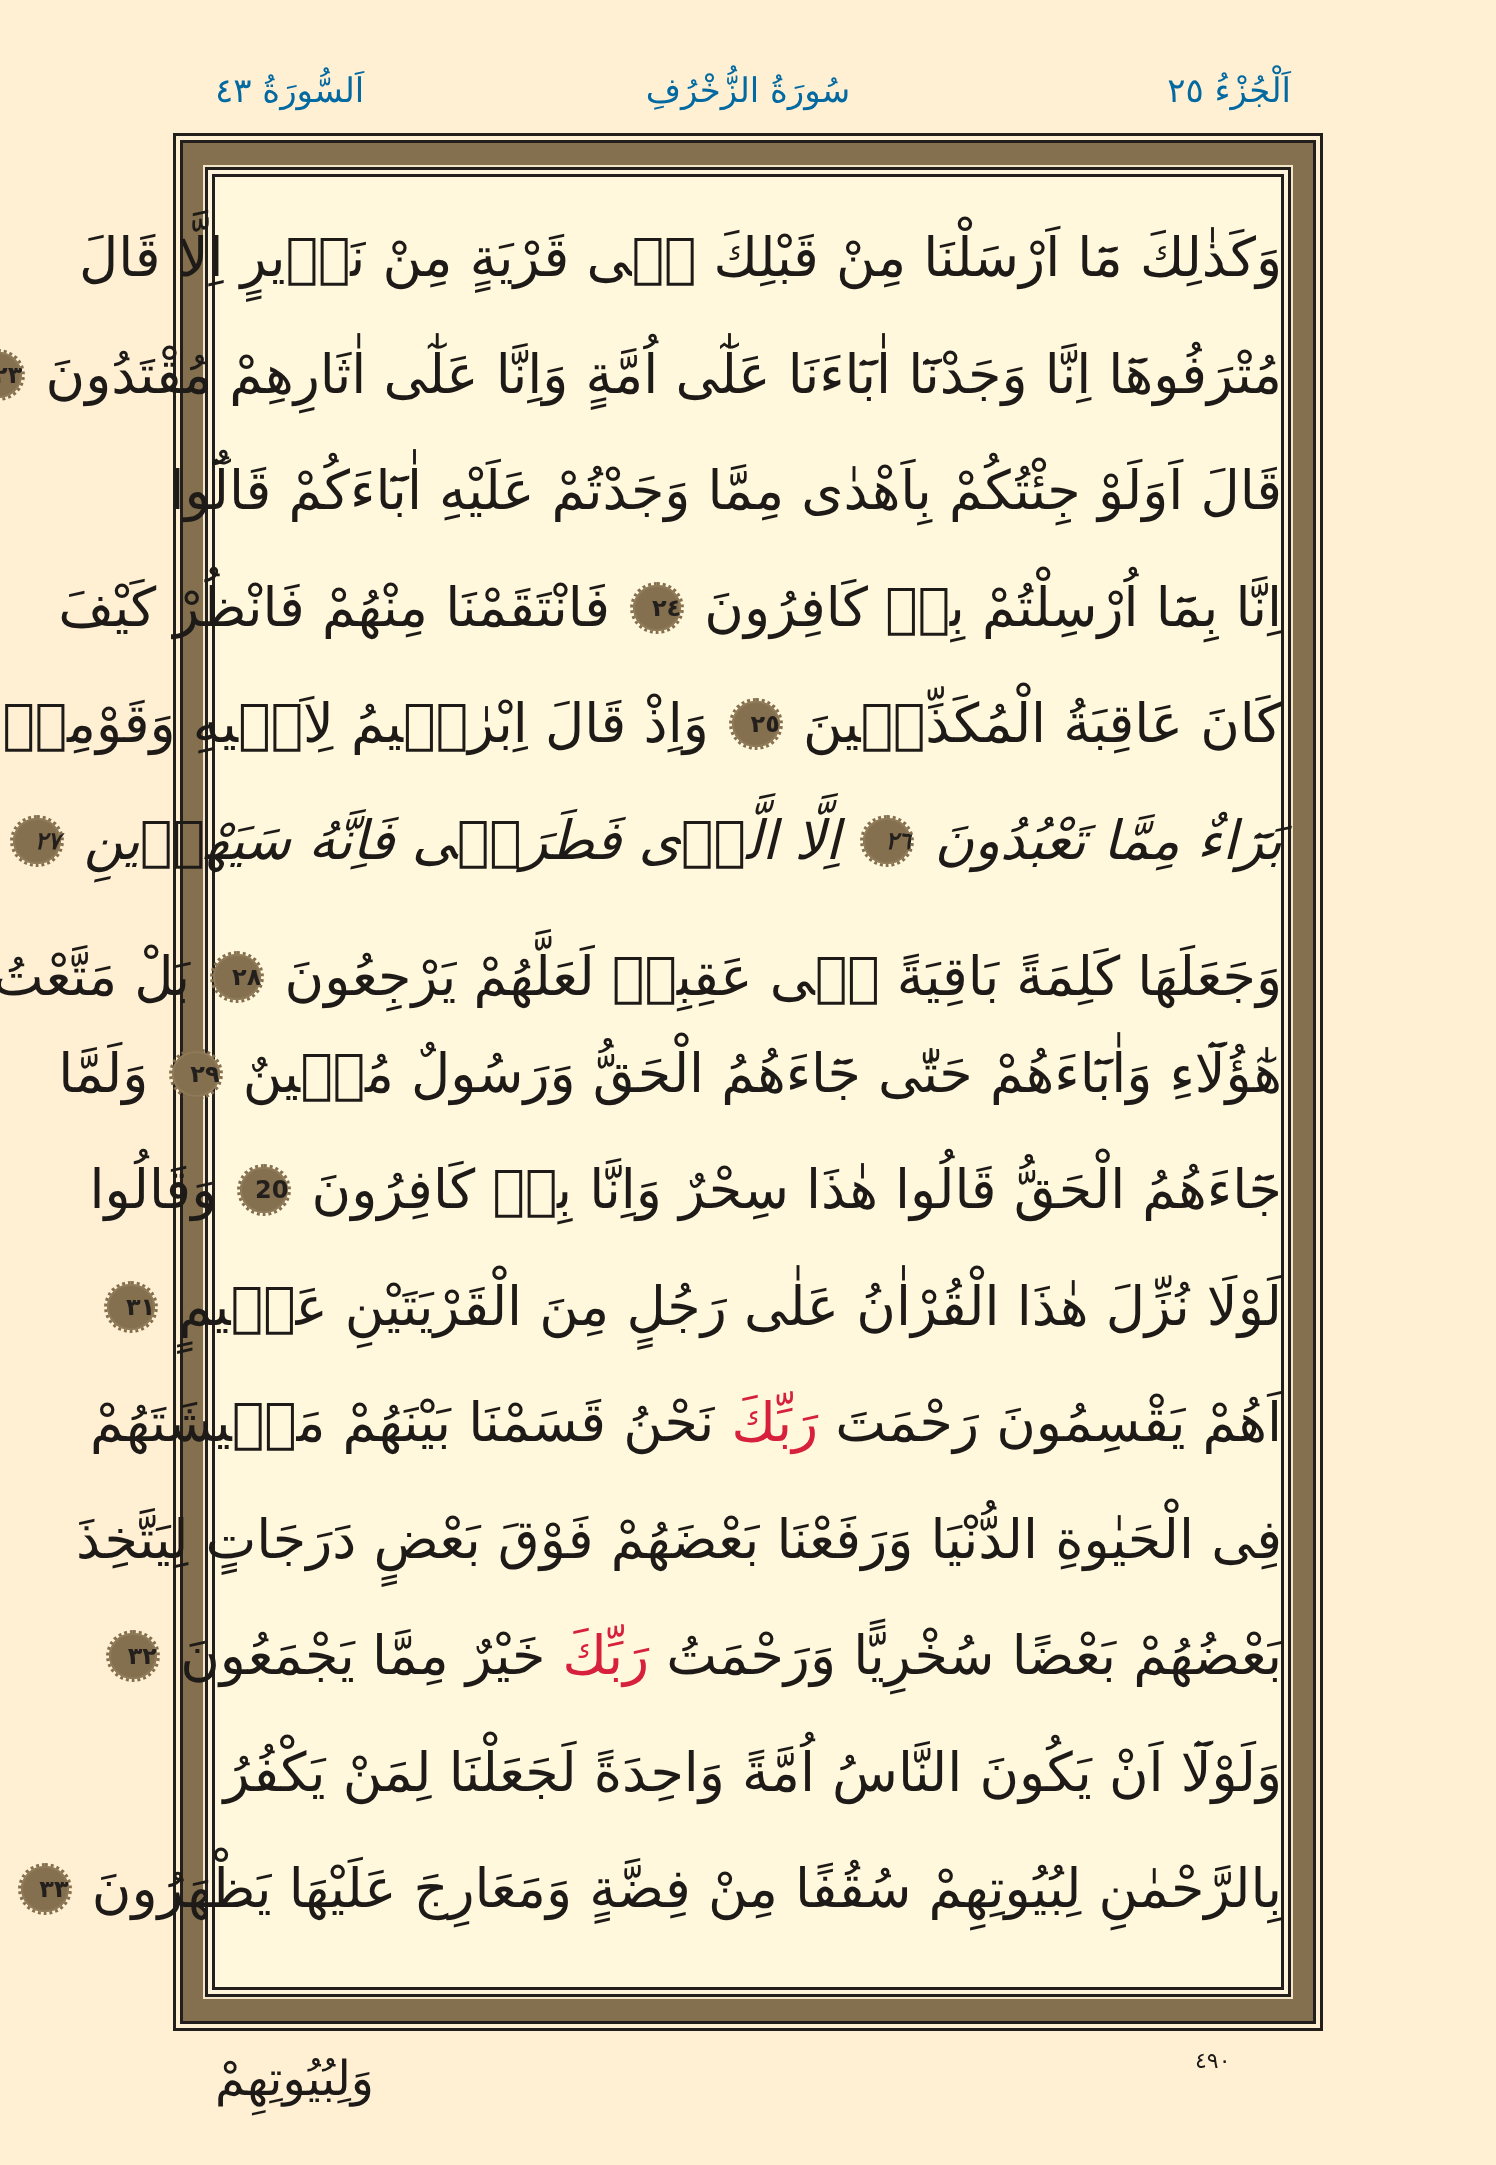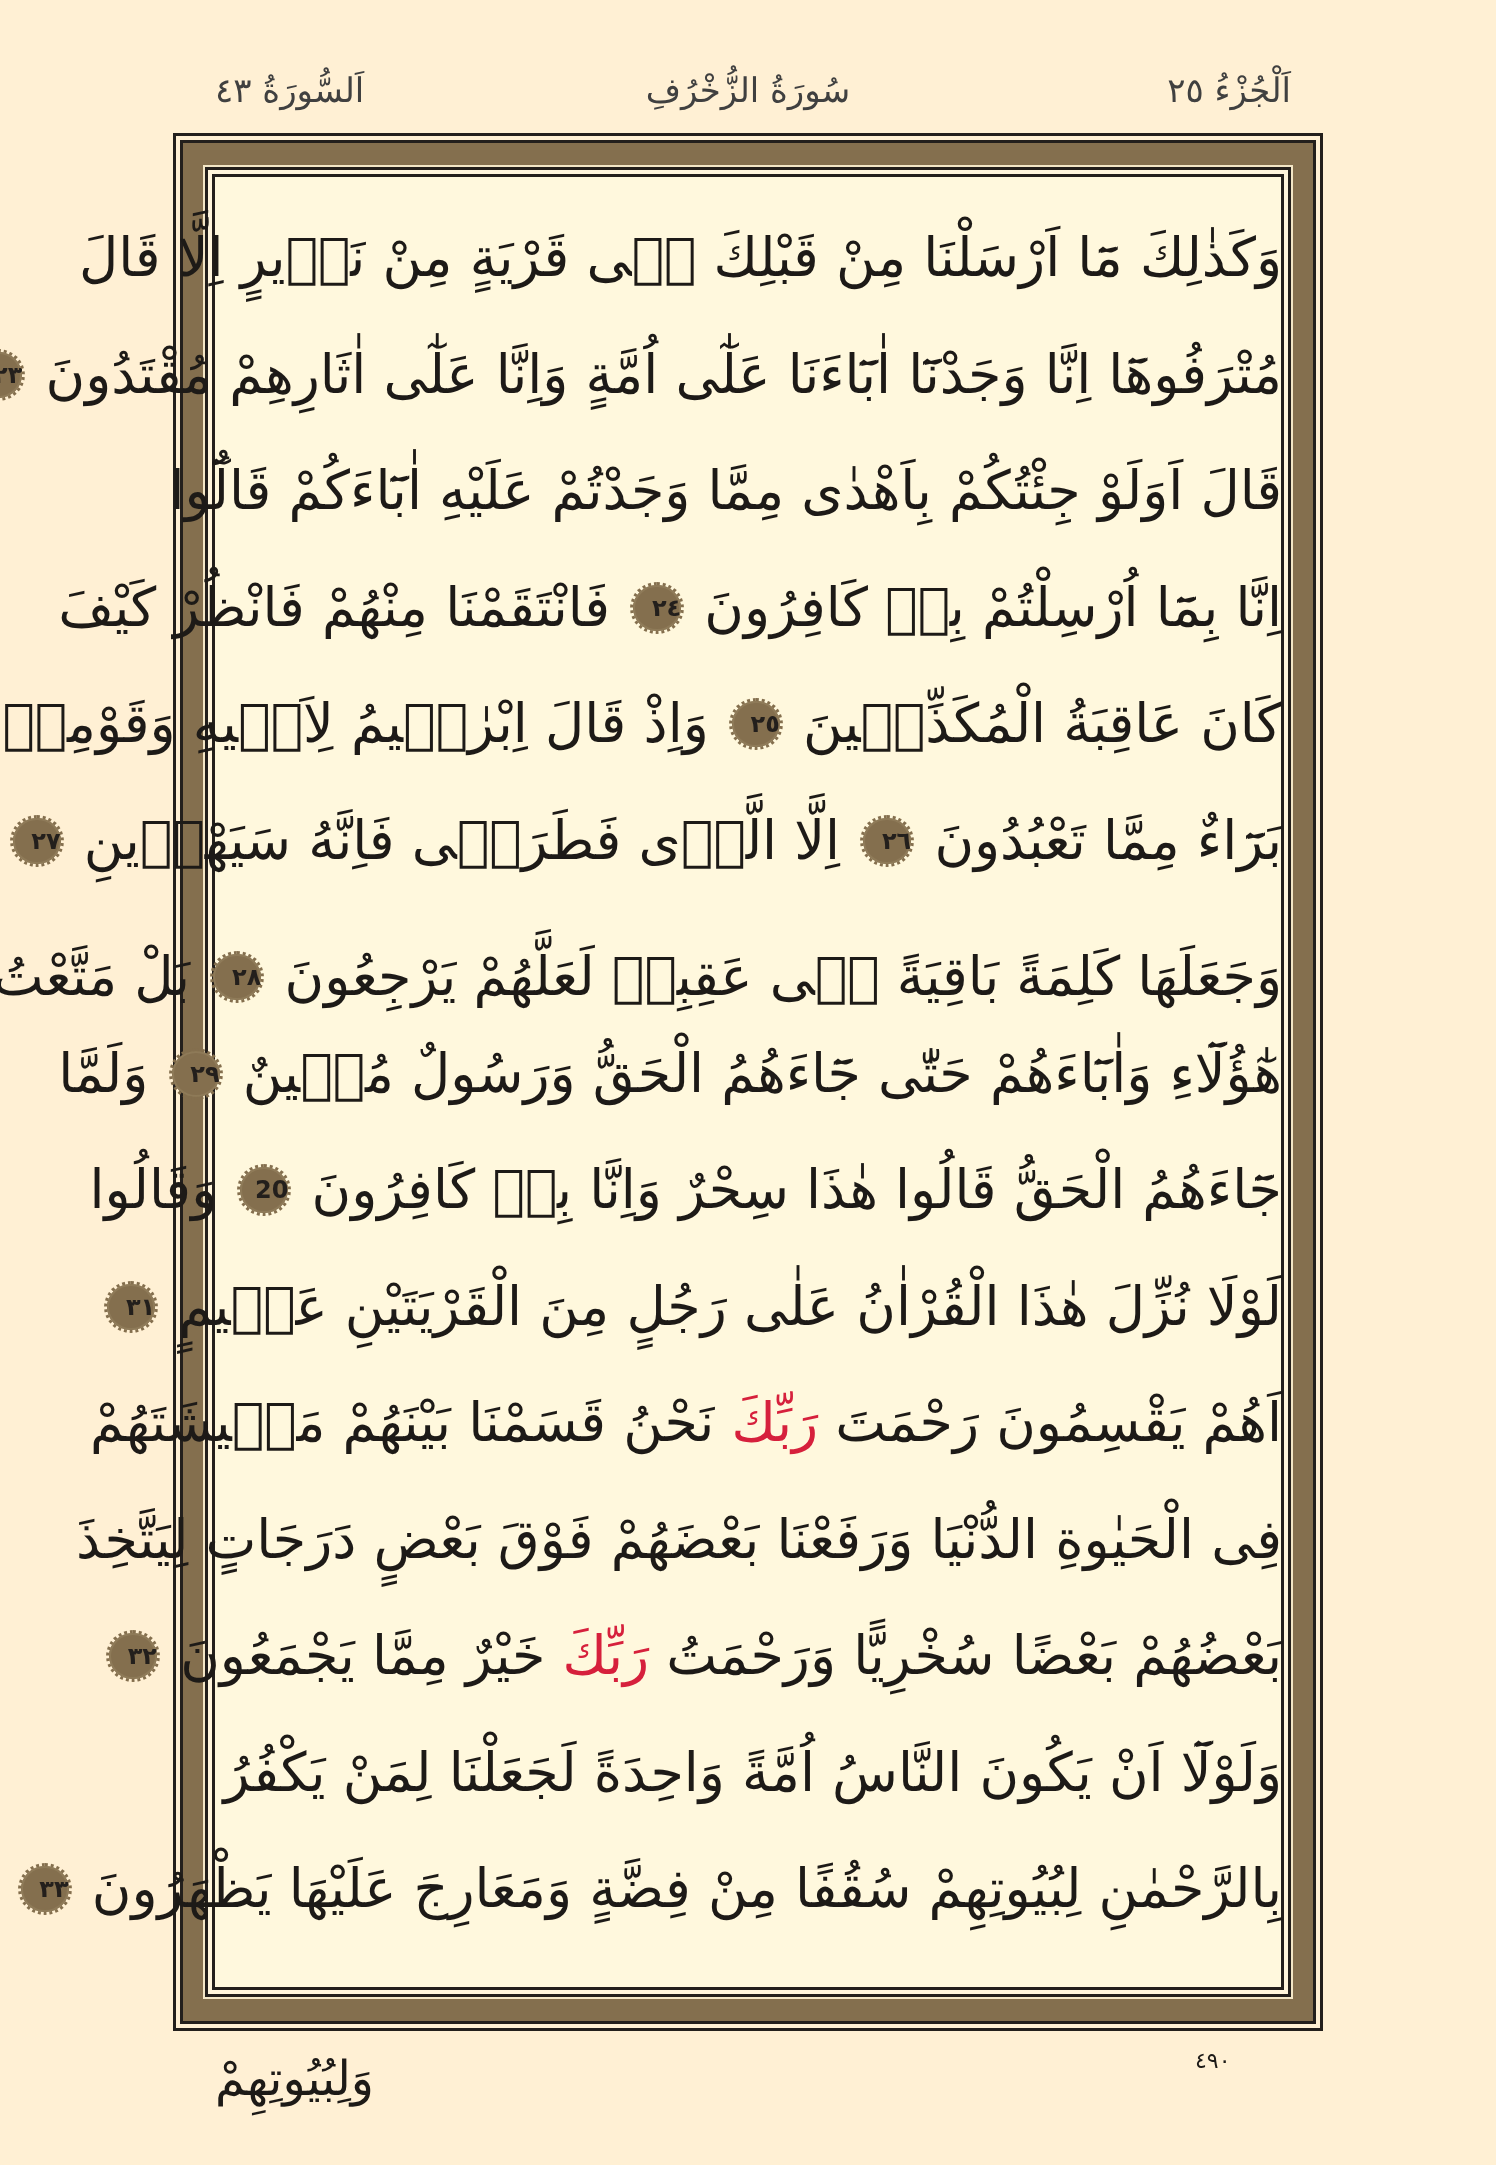--- a/index.html
+++ b/index.html
@@ -9,21 +9,21 @@
     position: relative;
     overflow: hidden;
     font-family: "DejaVu Sans", sans-serif;
     color: #1d1a17;
   }
   .header {
     position: absolute; left: 0; top: 60px; width: 1496px; height: 70px;
   }
   .header span {
     position: absolute; top: 10px; font-size: 34px; direction: rtl;
-    font-family: "DejaVu Serif", serif; color: #404040;
+    font-family: "DejaVu Serif", serif; color: #0369a1;
   }
   .hdr-juz { right: 205px; }
   .hdr-title { left: 0; right: 0; text-align: center; font-size: 38px; top: 4px; }
   .hdr-surah-no { left: 215px; }
 
   
   .frame-outer {
     position: absolute; left: 173px; top: 133px; width: 1150px; height: 1898px;
     box-sizing: border-box; border: 3px solid #231f1c; background: #fff0d4;
   }
@@ -95,21 +95,21 @@
     </div>
   </div>
 </div>
 
 <div class="text-area" id="text-area">
     <div class="line" style="top: 0px;"><span>وَكَذٰلِكَ مَٓا اَرْسَلْنَا مِنْ قَبْلِكَ فٖى قَرْيَةٍ مِنْ نَذٖيرٍ اِلَّا قَالَ</span></div>
     <div class="line" style="top: 116.5px;"><span>مُتْرَفُوهَٓا اِنَّا وَجَدْنَٓا اٰبَٓاءَنَا عَلٰٓى اُمَّةٍ وَاِنَّا عَلٰٓى اٰثَارِهِمْ مُقْتَدُونَ</span> <span class="marker">٢٣</span></div>
     <div class="line" style="top: 233px;"><span>قَالَ اَوَلَوْ جِئْتُكُمْ بِاَهْدٰى مِمَّا وَجَدْتُمْ عَلَيْهِ اٰبَٓاءَكُمْ قَالُٓوا</span></div>
     <div class="line" style="top: 349.5px;"><span>اِنَّا بِمَٓا اُرْسِلْتُمْ بِهٖ كَافِرُونَ</span> <span class="marker">٢٤</span> <span>فَانْتَقَمْنَا مِنْهُمْ فَانْظُرْ كَيْفَ</span></div>
     <div class="line" style="top: 466px;"><span>كَانَ عَاقِبَةُ الْمُكَذِّبٖينَ</span> <span class="marker">٢٥</span> <span>وَاِذْ قَالَ اِبْرٰهٖيمُ لِاَبٖيهِ وَقَوْمِهٖٓ اِنَّنٖى</span></div>
-    <div class="line" style="top: 582.5px;"><span>بَرَٓاءٌ مِمَّا تَعْبُدُونَ</span> <span class="marker">٢٦</span> <span>اِلَّا الَّذٖى فَطَرَنٖى فَاِنَّهُ سَيَهْدٖينِ</span> <span class="marker">٢٧</span></div>
+    <div class="line" style="top: 582.5px; font-style: italic;"><span>بَرَٓاءٌ مِمَّا تَعْبُدُونَ</span> <span class="marker">٢٦</span> <span>اِلَّا الَّذٖى فَطَرَنٖى فَاِنَّهُ سَيَهْدٖينِ</span> <span class="marker">٢٧</span></div>
     <div class="line" style="top: 719px;"><span>وَجَعَلَهَا كَلِمَةً بَاقِيَةً فٖى عَقِبِهٖ لَعَلَّهُمْ يَرْجِعُونَ</span> <span class="marker">٢٨</span> <span>بَلْ مَتَّعْتُ</span></div>
     <div class="line" style="top: 815.5px;"><span>هٰٓؤُلَٓاءِ وَاٰبَٓاءَهُمْ حَتّٰى جَٓاءَهُمُ الْحَقُّ وَرَسُولٌ مُبٖينٌ</span> <span class="marker">٢٩</span> <span>وَلَمَّا</span></div>
     <div class="line" style="top: 932px;"><span>جَٓاءَهُمُ الْحَقُّ قَالُوا هٰذَا سِحْرٌ وَاِنَّا بِهٖ كَافِرُونَ</span> <span class="marker">20</span> <span>وَقَالُوا</span></div>
     <div class="line" style="top: 1048.5px;"><span>لَوْلَا نُزِّلَ هٰذَا الْقُرْاٰنُ عَلٰى رَجُلٍ مِنَ الْقَرْيَتَيْنِ عَظٖيمٍ</span> <span class="marker">٣١</span></div>
     <div class="line" style="top: 1165px;"><span>اَهُمْ يَقْسِمُونَ رَحْمَتَ </span><span class="red">رَبِّكَ</span><span> نَحْنُ قَسَمْنَا بَيْنَهُمْ مَعٖيشَتَهُمْ</span></div>
     <div class="line" style="top: 1281.5px;"><span>فِى الْحَيٰوةِ الدُّنْيَا وَرَفَعْنَا بَعْضَهُمْ فَوْقَ بَعْضٍ دَرَجَاتٍ لِيَتَّخِذَ</span></div>
     <div class="line" style="top: 1398px;"><span>بَعْضُهُمْ بَعْضًا سُخْرِيًّا وَرَحْمَتُ </span><span class="red">رَبِّكَ</span><span> خَيْرٌ مِمَّا يَجْمَعُونَ</span> <span class="marker">٣٢</span></div>
     <div class="line" style="top: 1514.5px;"><span>وَلَوْلَٓا اَنْ يَكُونَ النَّاسُ اُمَّةً وَاحِدَةً لَجَعَلْنَا لِمَنْ يَكْفُرُ</span></div>
     <div class="line" style="top: 1631px;"><span>بِالرَّحْمٰنِ لِبُيُوتِهِمْ سُقُفًا مِنْ فِضَّةٍ وَمَعَارِجَ عَلَيْهَا يَظْهَرُونَ</span> <span class="marker">٣٣</span></div>
   </div>

